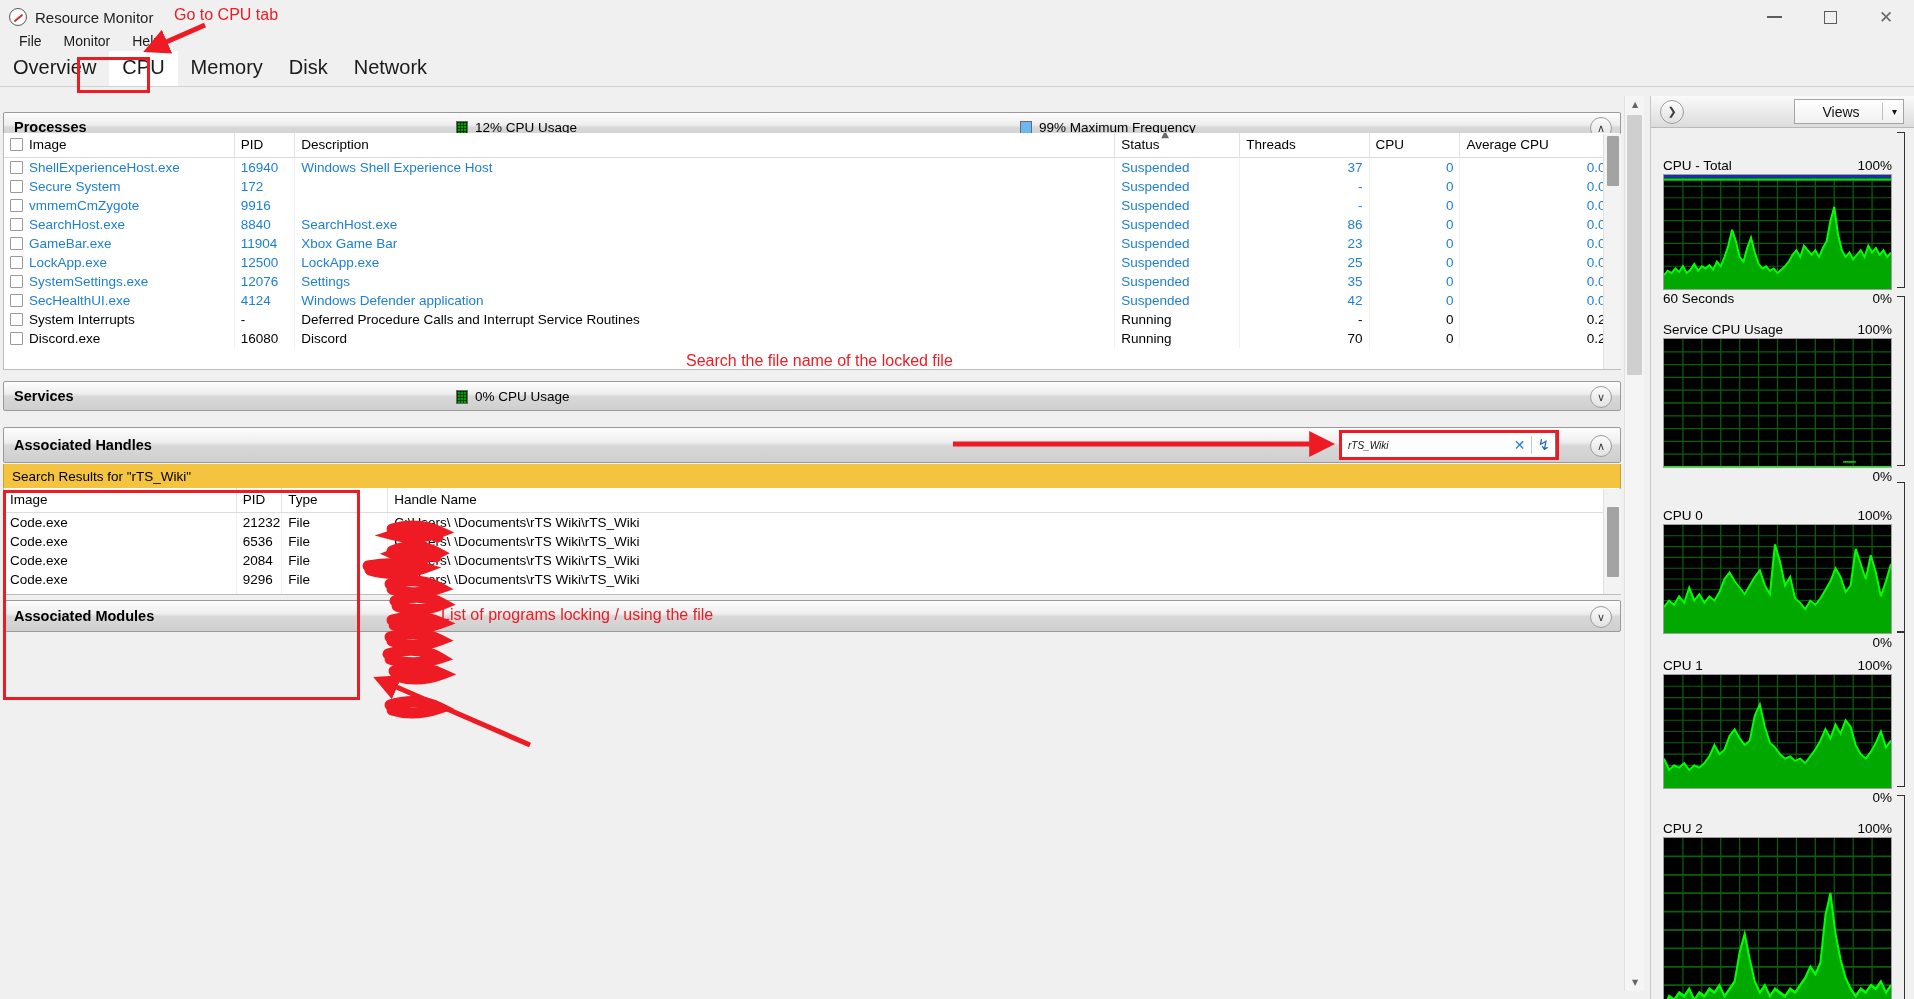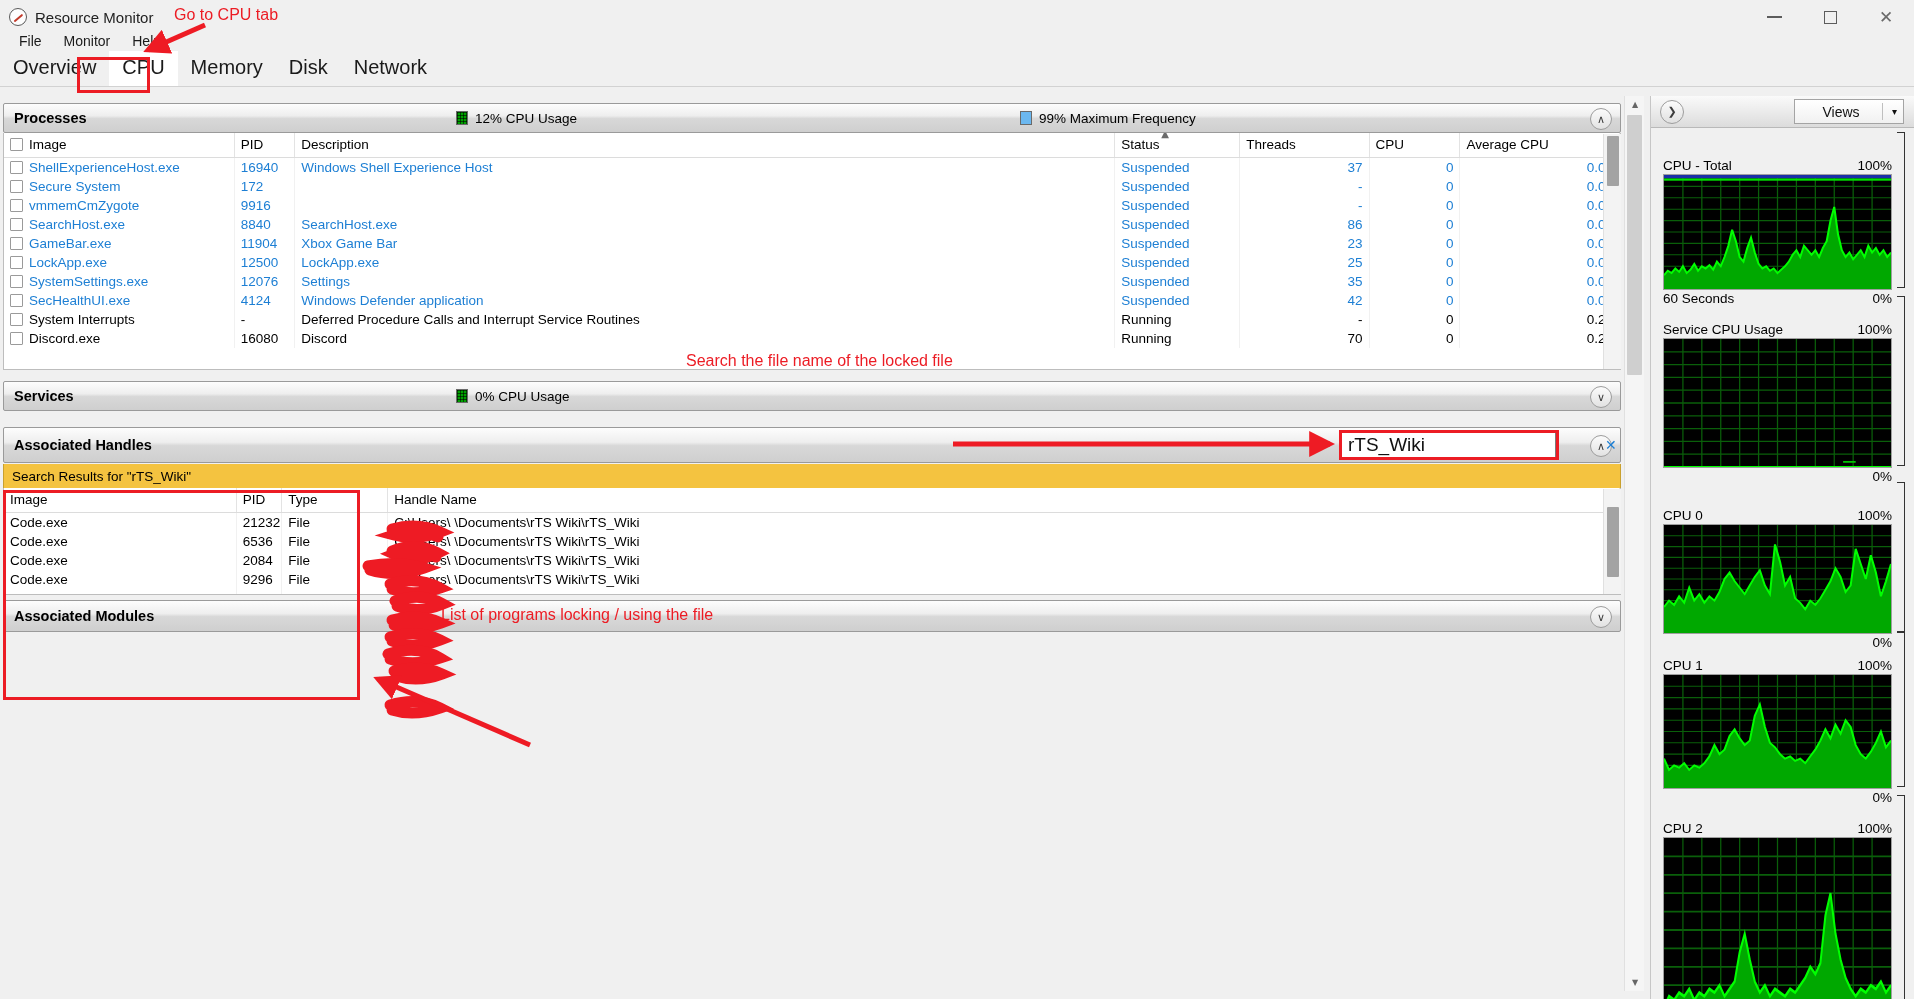--- a/index.html
+++ b/index.html
@@ -56,21 +56,21 @@
   }
   .tab.active { background:#ffffff; }
 
   
   .sec-head {
     height:30px; display:flex; align-items:center; position:relative;
     background:linear-gradient(to bottom,#fdfdfd 0%,#eeeeee 42%,#d8d8d8 52%,#cfcfcf 100%);
     border:1px solid #9a9a9a; border-radius:2px;
   }
   .sec-title { font-weight:bold; font-size:14.5px; margin-left:10px; color:#000; }
-  .sec-stat { position:absolute; display:flex; align-items:flex-start; font-size:13.5px; }
+  .sec-stat { position:absolute; display:flex; align-items:flex-end; font-size:13.5px; }
   .stat-sq { width:12px; height:14px; margin-right:7px; border:1px solid #6a6a6a; }
   .sq-green {
     background:#00a000;
     background-image:
       repeating-linear-gradient(to right, rgba(0,0,0,.55) 0 1px, transparent 1px 3px),
       repeating-linear-gradient(to bottom, rgba(0,0,0,.55) 0 1px, transparent 1px 3px);
   }
   .sq-blue { background:#6cb8f0; }
   .chev {
     position:absolute; right:8px; top:4px; width:22px; height:22px; border-radius:50%;
@@ -109,22 +109,22 @@
     align-items:center; justify-content:center; font-size:8px; color:#666;
     font-family:"DejaVu Sans", sans-serif;
   }
 
   
   .searchbox {
     position:absolute; display:flex; align-items:center;
     background:#fff; border:1px solid #7a7a7a;
   }
   .searchbox input {
-    border:0; outline:0; flex:1; font-size:19px; padding:0 6px;
-    font-family:"Liberation Sans", sans-serif; color:#111; background:transparent;
+    border:0; outline:0; flex:1; font-size:10px; padding:0 6px;
+    font-family:"Liberation Sans", sans-serif; color:#111; background:transparent;font-style:italic;
   }
   .sb-x { color:#1d7fd4; font-size:14px; padding:0 6px; }
   .sb-div { width:1px; height:18px; background:#c8c8c8; }
   .sb-refresh { color:#1766c0; font-size:15px; padding:0 5px; font-family:"DejaVu Sans", sans-serif; }
 
   .results-bar {
     position:absolute; background:#f4c340; display:flex; align-items:center;
     font-size:13.5px; padding-left:8px; color:#000;
     border-left:1px solid #c9a02e; border-right:1px solid #c9a02e;
   }
@@ -201,21 +201,21 @@
   </div>
 
   <div class="tabstrip">
     <div class="tab">Overview</div>
     <div class="tab active">CPU</div>
     <div class="tab">Memory</div>
     <div class="tab">Disk</div>
     <div class="tab">Network</div>
   </div>
 
-  <div class="sec-head" style="position:absolute;left:3px;top:103px;width:1618px;">
+  <div class="sec-head" style="position:absolute;left:3px;top:112px;width:1618px;">
     <span class="sec-title">Processes</span>
     <span class="sec-stat" style="left:452px;">
       <span class="stat-sq sq-green"></span>
       <span>12% CPU Usage</span>
     </span>
     <span class="sec-stat" style="left:1016px;">
       <span class="stat-sq sq-blue"></span>
       <span>99% Maximum Frequency</span>
     </span>
     <span class="chev">∧</span>

